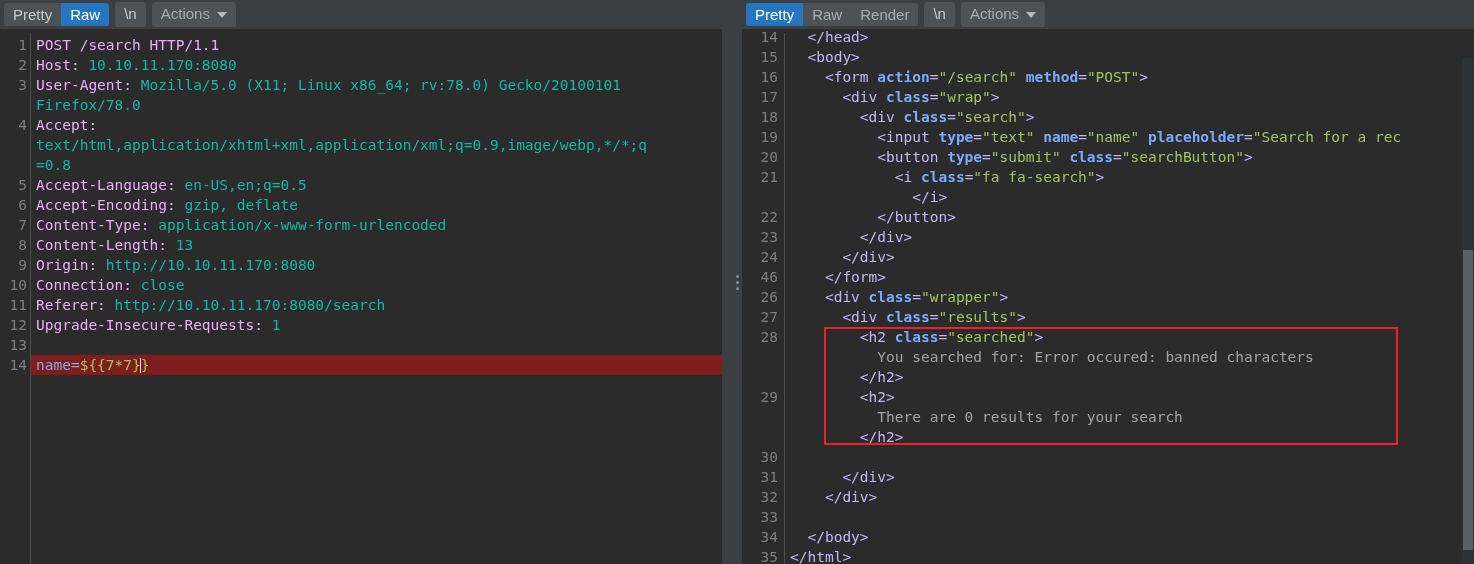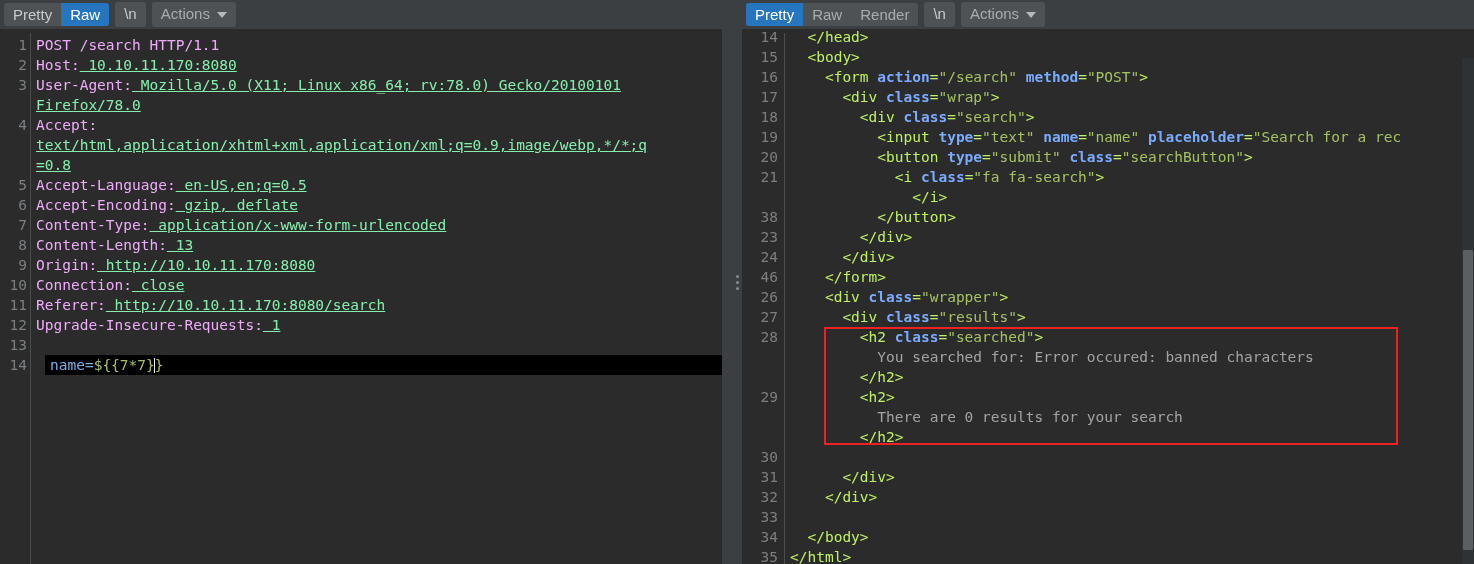--- a/index.html
+++ b/index.html
@@ -61,31 +61,31 @@
   .panel-right .gutter { width: 42px; flex: 0 0 42px; padding-right: 6px; }
   .gutter .ln { height: 20px; white-space: nowrap; }
   .gutter .ln.blank { color: transparent; }
   .gutter-rule { width: 1px; background: #4a4d4f; margin-top: 4px; margin-bottom: 0; flex: 0 0 1px; }
   .code {
     flex: 1 1 auto; position: relative; padding-top: 6px;
     font-size: 14.5px; line-height: 20px; color: #cfd2d4;
     white-space: pre; overflow: hidden;
   }
   .code .row { height: 20px; padding-left: 5px; white-space: pre; }
-  .code .row.hl { background: #000000; margin-left: 14px; }
+  .code .row.hl { background: #7f1d1d; }
 
   
   .hdr   { color: #f0abfc; }
-  .val   { color: #86efac; text-decoration: underline; }
+  .val   { color: #14b8a6; }
   .pname { color: #7daee8; }
   .peq   { color: #7daee8; }
   .pval  { color: #a5c261; }
 
   
-  .tag   { color: #bef264; }
+  .tag   { color: #c4b5fd; }
   .attr  { color: #79abff; font-weight: bold; }
   .str   { color: #a5c261; }
   .txt   { color: #a3a3a3; }
 
   
   .caret-bar {
     display: inline-block; width: 1px; height: 15px; background: #e8eaec;
     vertical-align: -3px; margin: 0 -0.5px;
   }
 
@@ -177,21 +177,21 @@
       <div class="gutter" id="res-gutter" style="margin-top: -8px;">
           <div class="ln">14</div>
           <div class="ln">15</div>
           <div class="ln">16</div>
           <div class="ln">17</div>
           <div class="ln">18</div>
           <div class="ln">19</div>
           <div class="ln">20</div>
           <div class="ln">21</div>
           <div class="ln blank">.</div>
-          <div class="ln">38</div>
+          <div class="ln">22</div>
           <div class="ln">23</div>
           <div class="ln">24</div>
           <div class="ln">46</div>
           <div class="ln">26</div>
           <div class="ln">27</div>
           <div class="ln">28</div>
           <div class="ln blank">.</div>
           <div class="ln blank">.</div>
           <div class="ln">29</div>
           <div class="ln blank">.</div>

